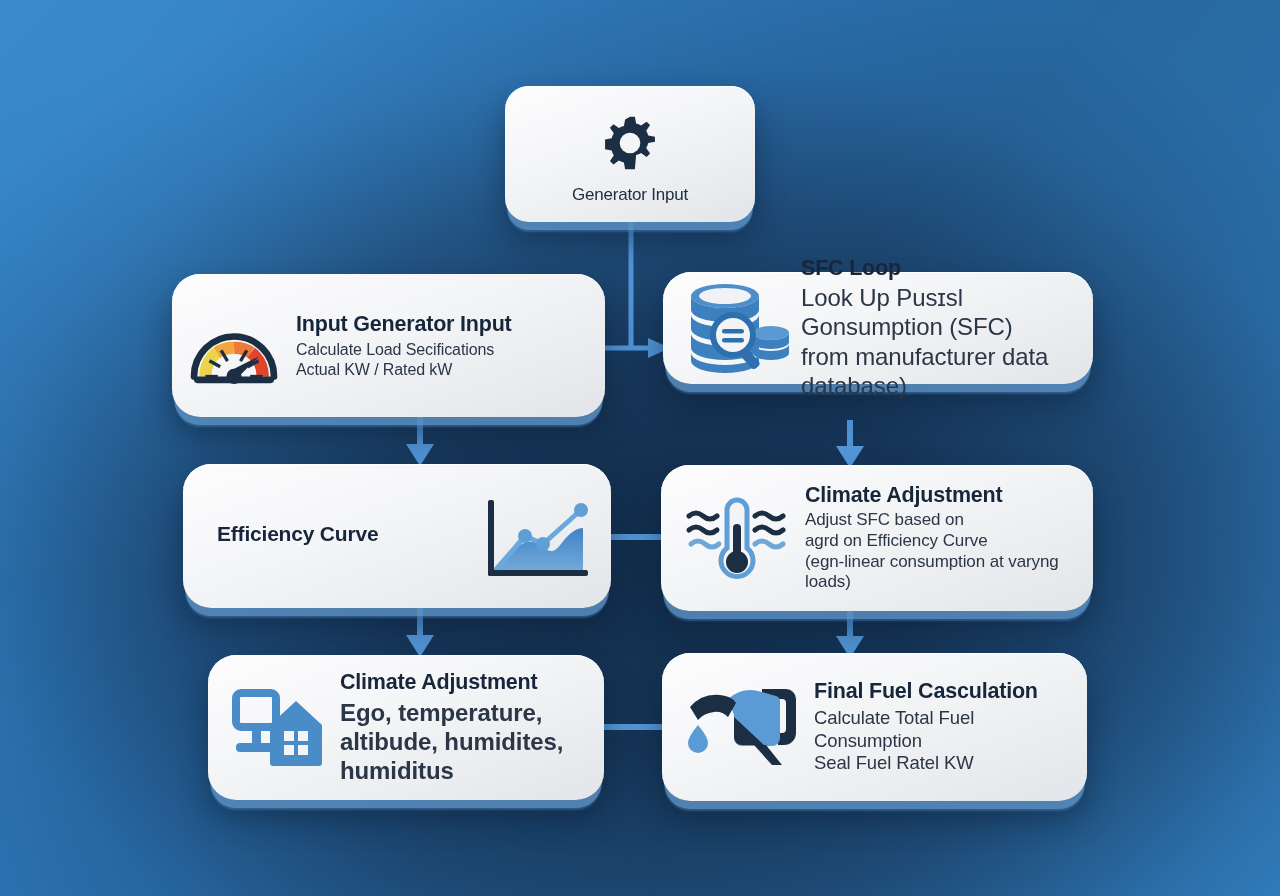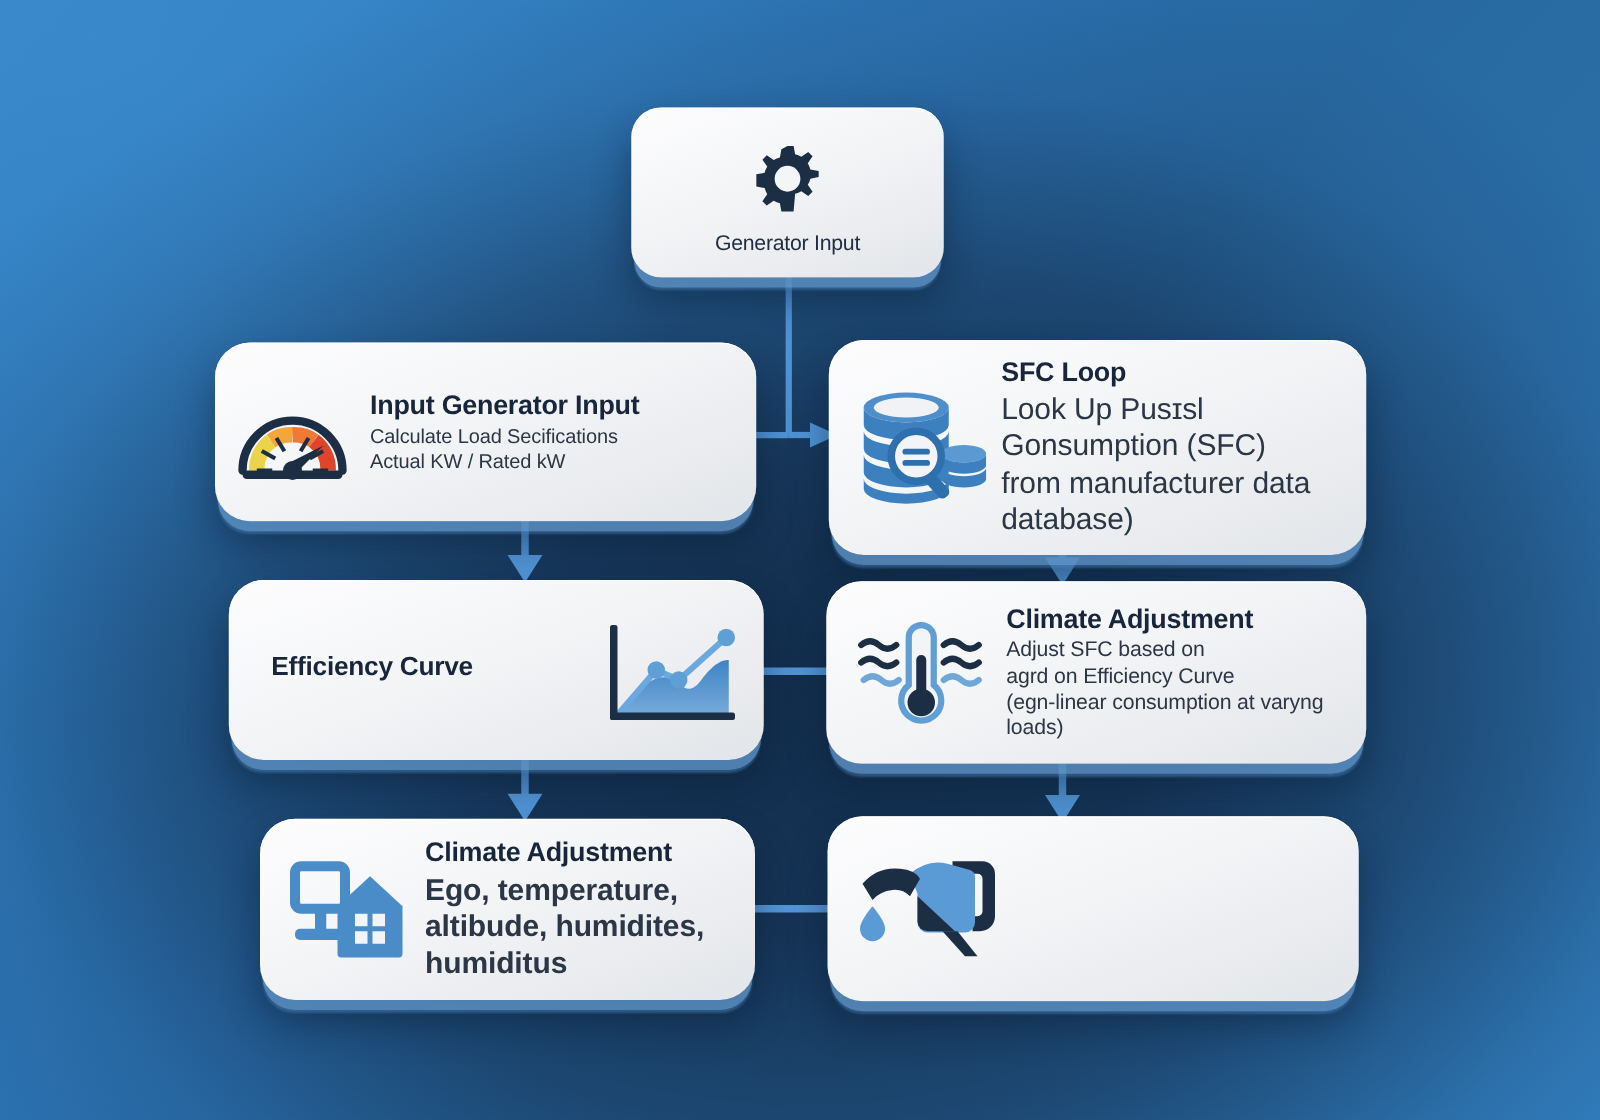--- a/index.html
+++ b/index.html
@@ -114,21 +114,21 @@
   
   #node-input {
     left: 172px; top: 274px; width: 433px; height: 143px;
     padding: 0 18px 0 14px; gap: 14px; justify-content: flex-end;
   }
   #node-input .card-title { font-size: 21.5px; margin-bottom: 4px; }
   #node-input .card-sub { font-size: 16px; }
 
   
   #node-sfc {
-    left: 663px; top: 272px; width: 430px; height: 172px;
+    left: 663px; top: 272px; width: 430px; height: 112px;
     padding: 0 4px 0 18px; gap: 12px;
   }
   #node-sfc .card-title { font-size: 21.5px; margin-bottom: 3px; }
   #node-sfc .card-sub { font-size: 24px; }
 
   
   #node-eff {
     left: 183px; top: 464px; width: 428px; height: 144px;
     padding: 0 14px 0 34px; gap: 12px;
   }
@@ -359,15 +359,20 @@
     <div class="card-icon">
       <svg class="icon-svg" width="130" height="92" viewBox="0 0 130 92" aria-hidden="true">
         <path d="M86 8 h24 a10 10 0 0 1 10 10 v34 a12 12 0 0 1-12 12 h-6 v-12 h4 a4 4 0 0 0 4-4 V22 a4 4 0 0 0-4-4 H86 z" fill="#1c2e44"></path>
         <path d="M52 18 q14-12 30-8 l18 5 a6 6 0 0 1 4 6 v36 a8 8 0 0 1-8 8 H66 a8 8 0 0 1-8-8 V34 z" fill="#5b9bd5"></path>
         <path d="M14 26 q12-14 30-12 q12 1 16 8 l-8 14 q-6-6-14-5 q-10 1-16 8 z" fill="#1c2e44"></path>
         <path d="M58 36 L88 64 H66 a8 8 0 0 1-8-8 z" fill="#1c2e44"></path>
         <path d="M78 64 h12 l16 20 h-10 z" fill="#1c2e44"></path>
         <path d="M22 44 q-10 12-10 18 a10 10 0 0 0 20 0 q0-6-10-18z" fill="#5b9bd5"></path>
       </svg>
     </div>
+    <div class="card-text">
+      <div class="card-title">Final Fuel Casculation</div>
+      <div class="card-sub">Calculate Total Fuel Consumption
+Seal Fuel Ratel KW</div>
+    </div>
   </div>
 
 </div>
 
 </body></html>

